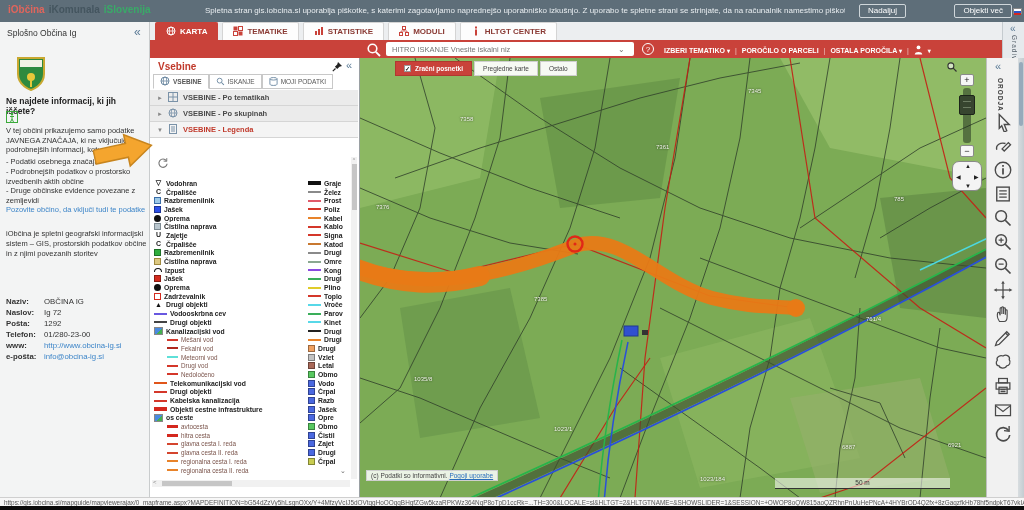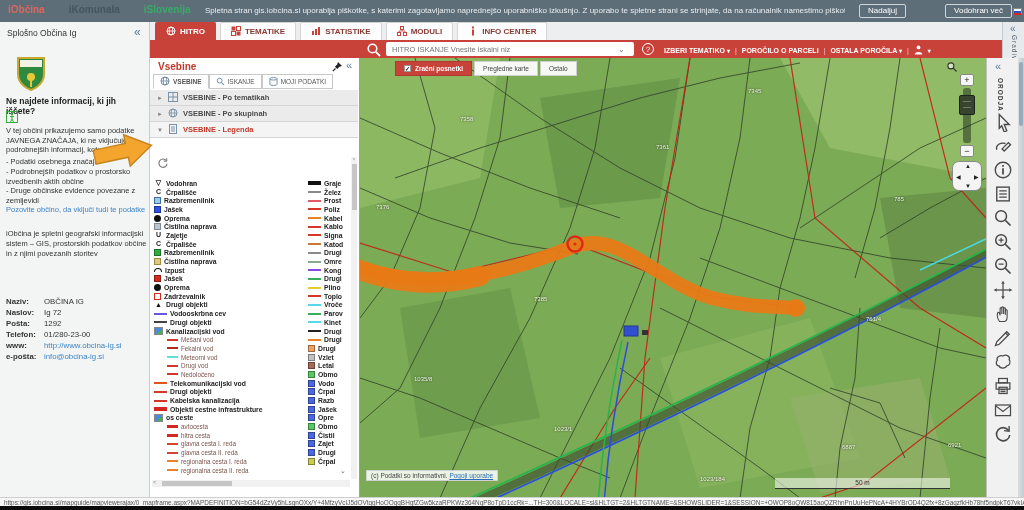--- a/index.html
+++ b/index.html
@@ -1,21 +1,21 @@
 <!DOCTYPE html>
 <html><head>
 <meta charset="utf-8">
 <style>
   * { margin:0; padding:0; box-sizing:border-box; }
   html,body { width:1024px; height:510px; overflow:hidden; font-family:"Liberation Sans", sans-serif; background:#fff; position:relative; }
   .abs { position:absolute; }
 
   
   #cookie-bar { left:0; top:0; width:1024px; height:22px; background:#5e6e79; color:#fff; }
-  #brand-links { left:8px; top:4px; display:flex; gap:24px; font-size:10px; font-weight:bold; }
+  #brand-links { left:8px; top:4px; display:flex; gap:4px; font-size:10px; font-weight:bold; }
   #brand-links .brand { cursor:pointer; }
   #cookie-msg { left:205px; top:6px; width:640px; font-size:8px; color:#e8edf0; white-space:nowrap; overflow:hidden; }
   .cookie-btn { top:4px; height:14px; border:1px solid #cfd6da; background:transparent; color:#fff; font-size:8px; line-height:12px; text-align:center; border-radius:2px; padding:0 8px; }
   #btn-continue { right:118px; }
   #btn-readmore { right:12px; }
   #flag-icon { right:2px; top:8px; width:9px; height:6px; border:0.5px solid #888; }
   #flag-icon div { height:2px; }
 
   
   #sidebar { left:0; top:22px; width:150px; height:475px; background:#f3f4f4; border-right:1px solid #c9cccd; }
@@ -123,21 +123,21 @@
 <body>
 
 <div id="cookie-bar" class="abs">
   <div id="brand-links" class="abs">
       <span class="brand" style="color: rgb(224, 101, 92);">iObčina</span>
       <span class="brand" style="color: rgb(68, 85, 95);">iKomunala</span>
       <span class="brand" style="color: rgb(58, 169, 104);">iSlovenija</span>
     </div>
   <div id="cookie-msg" class="abs">Spletna stran gis.iobcina.si uporablja piškotke, s katerimi zagotavljamo naprednejšo uporabniško izkušnjo. Z uporabo te spletne strani se strinjate, da na računalnik namestimo piškotke za ta namen.</div>
   <div id="btn-continue" class="abs cookie-btn">Nadaljuj</div>
-  <div id="btn-readmore" class="abs cookie-btn">Vodohran več</div>
+  <div id="btn-readmore" class="abs cookie-btn">Objekti več</div>
   <div id="flag-icon" class="abs">
       <div style="background:#fff"></div>
       <div style="background:#2a55c8"></div>
       <div style="background:#d4281e"></div>
     </div>
 </div>
 
 <div id="sidebar" class="abs">
   <div id="sb-header" class="abs">Splošno Občina Ig</div>
   <div id="sb-collapse" class="abs">«</div>
@@ -190,21 +190,21 @@
 </div>
 
 <div id="tabstrip" class="abs"></div>
 <div id="main-tabs" class="abs">
     <div class="main-tab active">
       <span><svg width="10" height="10" viewBox="0 0 10 10">
           <circle cx="5" cy="5" r="4" fill="none" stroke="#fff" stroke-width="1"></circle>
           <ellipse cx="5" cy="5" rx="1.8" ry="4" fill="none" stroke="#fff" stroke-width="0.8"></ellipse>
           <line x1="1" y1="5" x2="9" y2="5" stroke="#fff" stroke-width="0.8"></line>
         </svg></span>
-      <span>HITRO</span>
+      <span>KARTA</span>
     </div>
     <div class="main-tab">
       <span><svg width="10" height="10" viewBox="0 0 10 10">
           <rect x="0.5" y="0.5" width="4" height="4" fill="#c9423a"></rect>
           <rect x="5.5" y="0.5" width="4" height="4" fill="none" stroke="#c9423a"></rect>
           <rect x="0.5" y="5.5" width="4" height="4" fill="none" stroke="#c9423a"></rect>
           <rect x="5.5" y="5.5" width="4" height="4" fill="#c9423a"></rect>
         </svg></span>
       <span>TEMATIKE</span>
     </div>
@@ -223,21 +223,21 @@
           <rect x="6.5" y="6.5" width="3" height="3" fill="none" stroke="#c9423a"></rect>
           <path d="M5 3.5 L5 5 M2 6.5 L2 5 L8 5 L8 6.5" fill="none" stroke="#c9423a" stroke-width="0.8"></path>
         </svg></span>
       <span>MODULI</span>
     </div>
     <div class="main-tab">
       <span><svg width="10" height="10" viewBox="0 0 10 10">
           <rect x="4" y="0.5" width="2" height="2" fill="#c9423a"></rect>
           <rect x="4" y="3.5" width="2" height="6" fill="#c9423a"></rect>
         </svg></span>
-      <span>INFO CENTER</span>
+      <span>HLTGT CENTER</span>
     </div>
   </div>
 <div id="red-bar" class="abs"></div>
 <svg id="search-icon" class="abs" width="16" height="16" viewBox="0 0 16 16">
   <circle cx="6.5" cy="6.5" r="4.3" fill="none" stroke="#fff" stroke-width="1.6"></circle>
     <line x1="9.8" y1="9.8" x2="14" y2="14" stroke="#fff" stroke-width="1.8"></line>
 </svg>
 <input id="search-input" class="abs" placeholder="HITRO ISKANJE Vnesite iskalni niz" style="">
 <div id="search-chev" class="abs">⌄</div>
 <div id="help-btn" class="abs">?</div>

